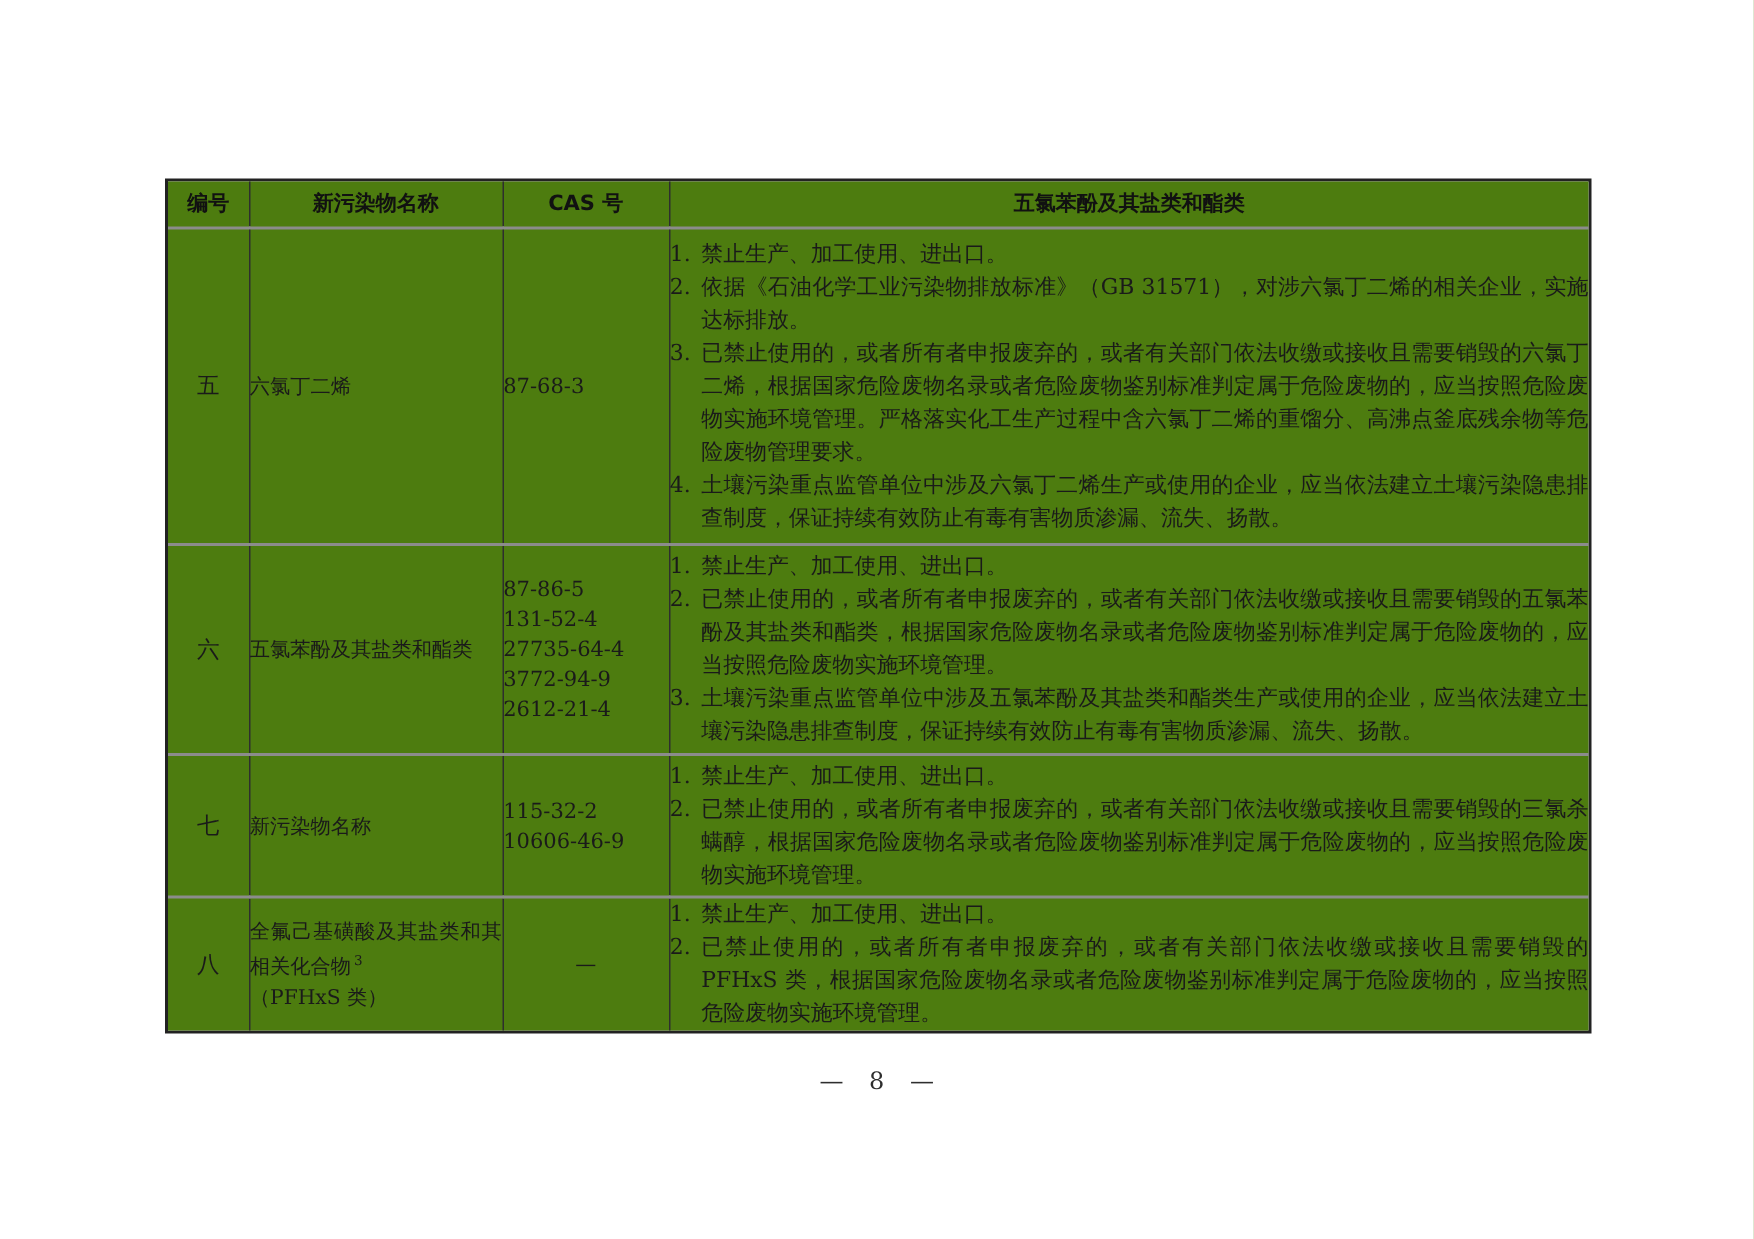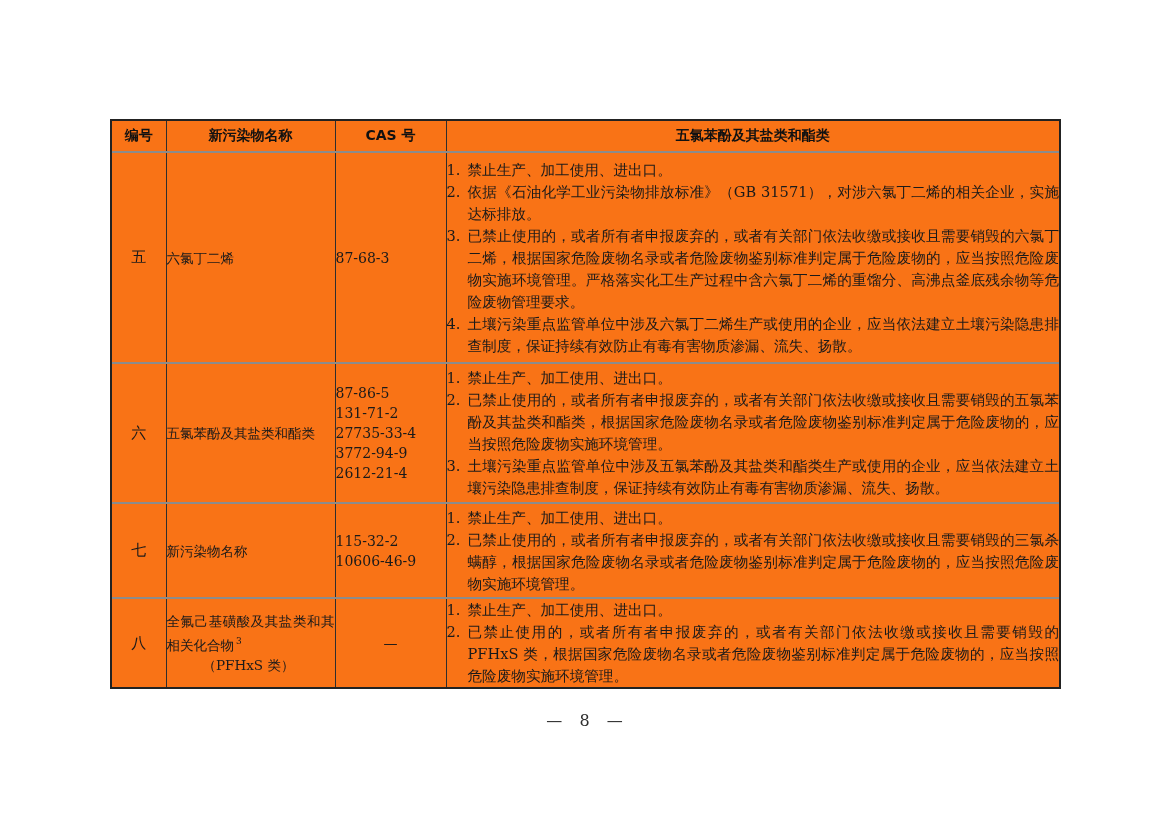--- a/index.html
+++ b/index.html
@@ -20,21 +20,21 @@
     position: absolute;
     left: 110px;
     top: 119px;
     border: 2px solid #222222;
     background: #ffffff;
   }
   table.pollutants {
     border-collapse: collapse;
     table-layout: fixed;
     width: 947px;
-    background: #f97316;
+    background: #4d7c0f;
   }
   col.c-no       { width: 54px;  }
   col.c-name     { width: 169px; }
   col.c-cas      { width: 111px; }
   col.c-measures { width: 613px; }
 
   table.pollutants th:not(:last-child),
   table.pollutants td:not(:last-child) {
     border-right: 1px solid #2e2e2e;
   }
@@ -72,21 +72,20 @@
     font-size: 13.5px;
     line-height: 20px;
     text-align: justify;
   }
   td.name sup.fn {
     font-size: 9px;
     margin-left: 2px;
   }
   td.name .name-suffix {
     text-align: left;
-    margin-left: 36px;
   }
   td.cas {
     padding: 0 8px 0 10px;
     font-size: 14px;
     line-height: 20px;
   }
   td.cas.center {
     text-align: center;
     padding: 0;
   }
@@ -148,22 +147,22 @@
               <div class="measure"><span class="num">2.</span><span>依据《石油化学工业污染物排放标准》（GB 31571），对涉六氯丁二烯的相关企业，实施达标排放。</span></div>
               <div class="measure"><span class="num">3.</span><span>已禁止使用的，或者所有者申报废弃的，或者有关部门依法收缴或接收且需要销毁的六氯丁二烯，根据国家危险废物名录或者危险废物鉴别标准判定属于危险废物的，应当按照危险废物实施环境管理。严格落实化工生产过程中含六氯丁二烯的重馏分、高沸点釜底残余物等危险废物管理要求。</span></div>
               <div class="measure"><span class="num">4.</span><span>土壤污染重点监管单位中涉及六氯丁二烯生产或使用的企业，应当依法建立土壤污染隐患排查制度，保证持续有效防止有毒有害物质渗漏、流失、扬散。</span></div>
             </td>
           </tr>
           <tr class="r1">
             <td class="no">六</td>
             <td class="name"><span>五氯苯酚及其盐类和酯类</span></td>
             <td class="cas">
               <div>87-86-5</div>
-              <div>131-71-2</div>
-              <div>27735-33-4</div>
+              <div>131-52-4</div>
+              <div>27735-64-4</div>
               <div>3772-94-9</div>
               <div>2612-21-4</div>
             </td>
             <td class="measures">
               <div class="measure"><span class="num">1.</span><span>禁止生产、加工使用、进出口。</span></div>
               <div class="measure"><span class="num">2.</span><span>已禁止使用的，或者所有者申报废弃的，或者有关部门依法收缴或接收且需要销毁的五氯苯酚及其盐类和酯类，根据国家危险废物名录或者危险废物鉴别标准判定属于危险废物的，应当按照危险废物实施环境管理。</span></div>
               <div class="measure"><span class="num">3.</span><span>土壤污染重点监管单位中涉及五氯苯酚及其盐类和酯类生产或使用的企业，应当依法建立土壤污染隐患排查制度，保证持续有效防止有毒有害物质渗漏、流失、扬散。</span></div>
             </td>
           </tr>
           <tr class="r2">

